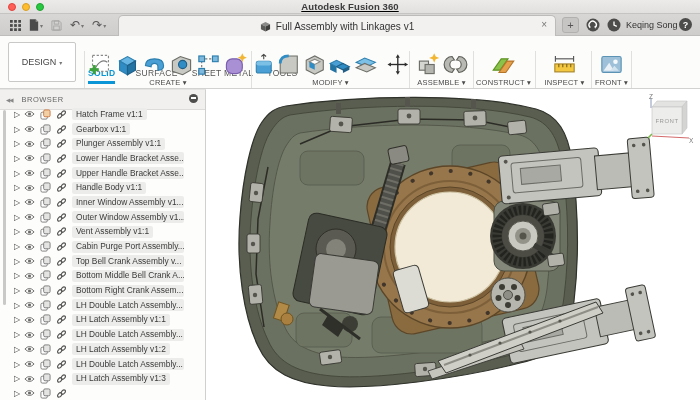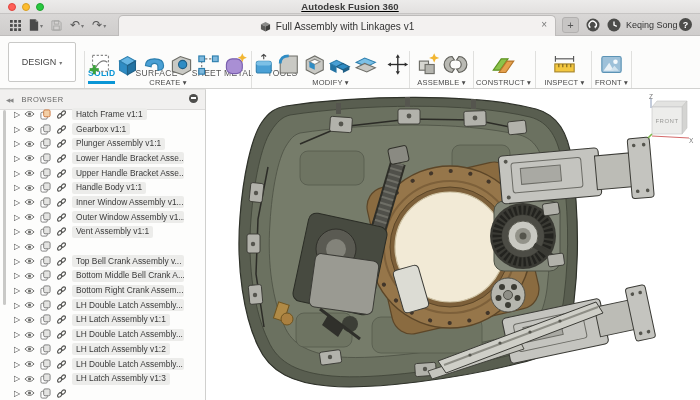--- a/index.html
+++ b/index.html
@@ -681,20 +681,21 @@
       <rect x="1" y="3.5" width="7" height="7.5" rx="1.5" fill="#fff" stroke="#7a7a78"></rect>
       <rect x="4" y="1" width="7" height="7.5" rx="1.5" fill="#e4e4e2" stroke="#7a7a78"></rect>
     </svg>
     <svg class="link" width="11" height="11" viewBox="0 0 12 12">
       <g stroke="#55555335" fill="none"></g>
       <g stroke="#555553" fill="none" stroke-width="1.3">
         <ellipse cx="4" cy="7.6" rx="2.7" ry="1.8" transform="rotate(-45 4 7.6)"></ellipse>
         <ellipse cx="8" cy="4.4" rx="2.7" ry="1.8" transform="rotate(-45 8 4.4)"></ellipse>
       </g>
     </svg>
+    <span class="lbl">Cabin Purge Port Assembly...</span>
   </div>
         <div class="tree-row">
     <span class="tri">▷</span>
     <svg class="eye" width="11" height="8" viewBox="0 0 12 8">
       <path d="M1,4 Q6,-1.5 11,4 Q6,9.5 1,4 Z" fill="none" stroke="#6a6a68" stroke-width="1"></path>
       <circle cx="6" cy="4" r="1.7" fill="#6a6a68"></circle>
     </svg>
     <svg class="comp" width="11" height="11" viewBox="0 0 12 12">
       <rect x="1" y="3.5" width="7" height="7.5" rx="1.5" fill="#fff" stroke="#7a7a78"></rect>
       <rect x="4" y="1" width="7" height="7.5" rx="1.5" fill="#e4e4e2" stroke="#7a7a78"></rect>

